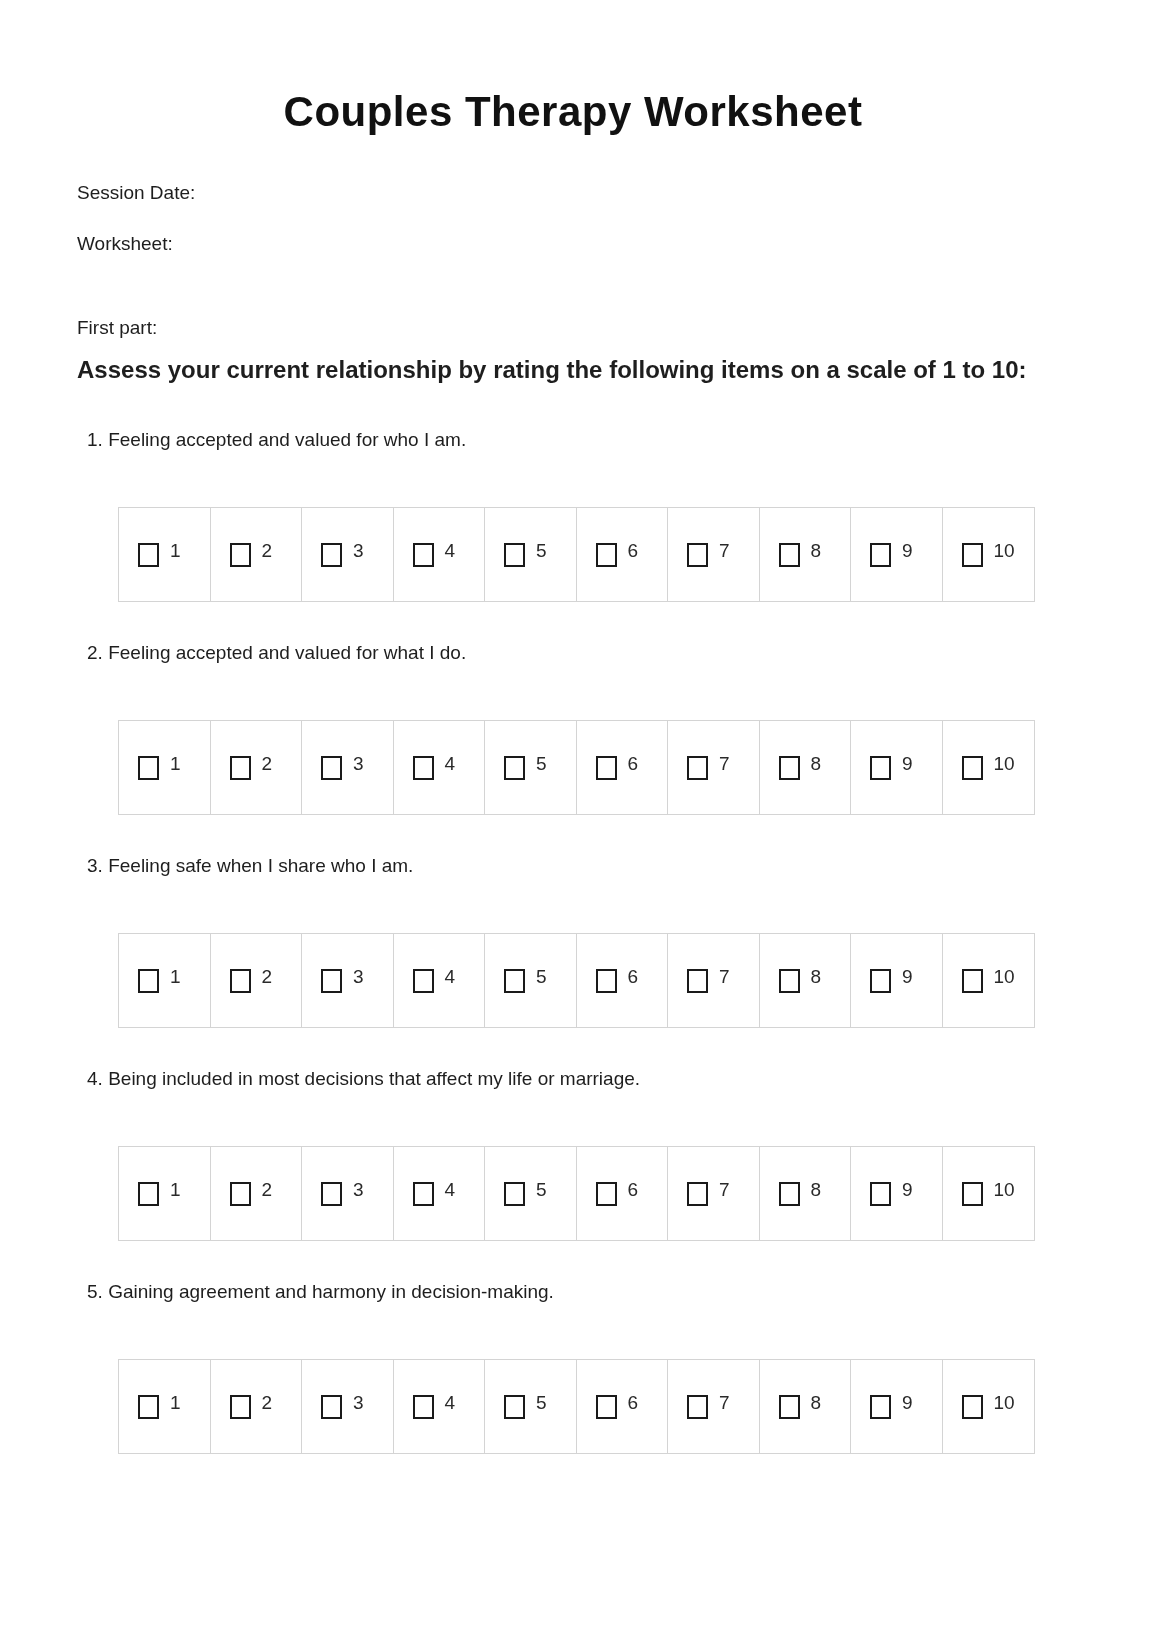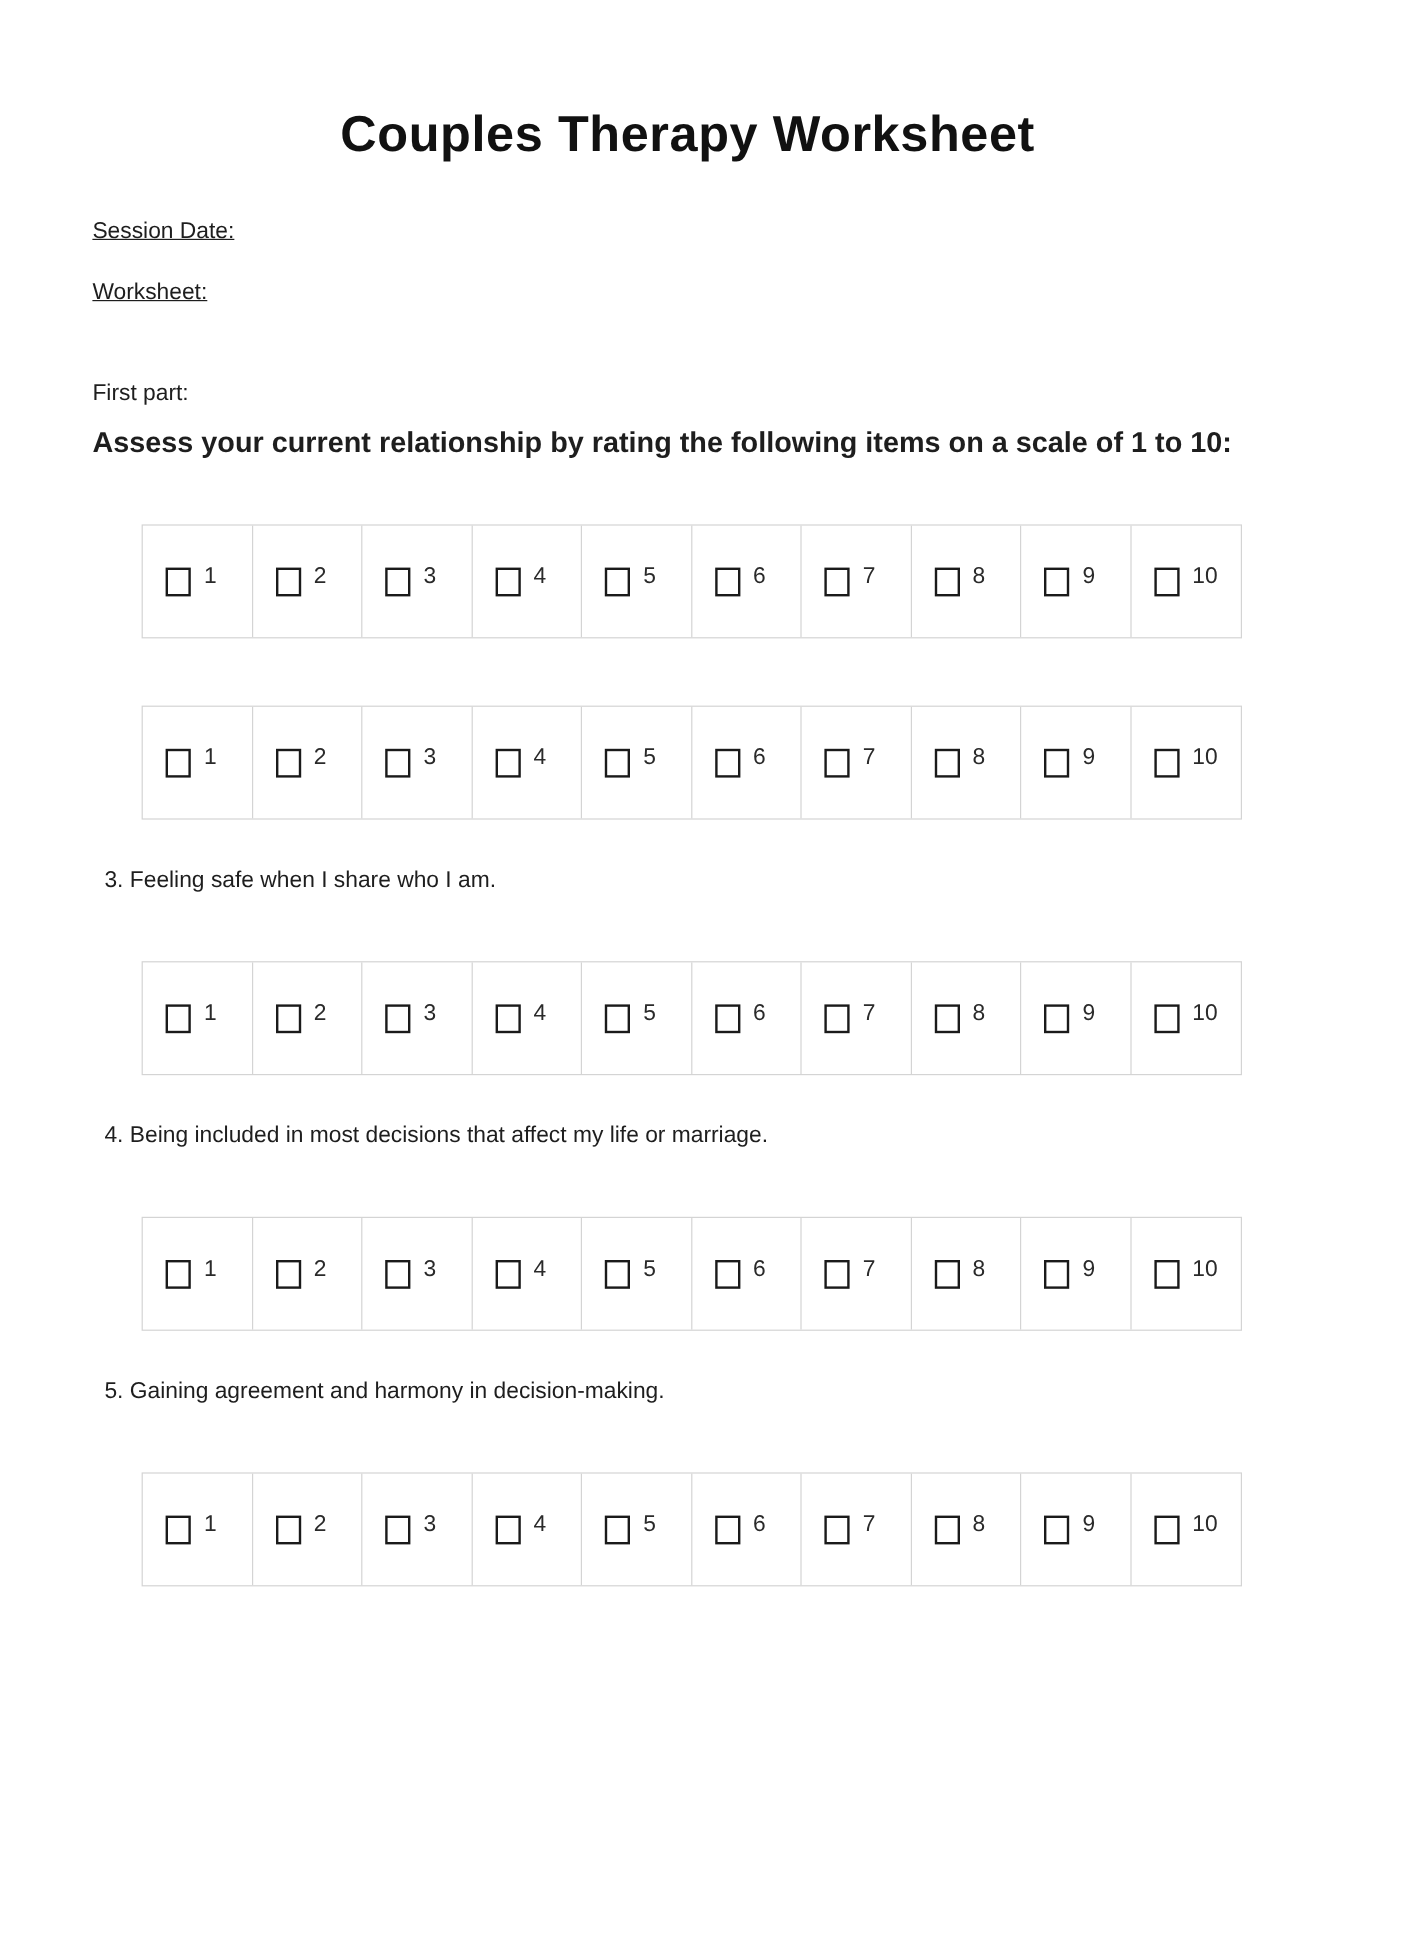--- a/index.html
+++ b/index.html
@@ -22,21 +22,20 @@
     font-weight: bold;
     text-align: center;
     color: #111111;
     letter-spacing: 0.5px;
   }
   .meta { margin-top: 46px; }
   .meta-row {
     font-size: 19px;
     line-height: 22px;
     margin-bottom: 29px;
-    text-decoration: underline;
   }
   .section-heading {
     margin-top: 62px;
     font-size: 19px;
     line-height: 22px;
     font-weight: normal;
   }
   .instruction {
     margin-top: 20px;
     font-size: 24px;
@@ -95,20 +94,24 @@
     </div>
     <div class="meta-row">
       <span>Worksheet:</span>
     </div>
   </div>
 
   <div class="section-heading">First part:</div>
   <div class="instruction">Assess your current relationship by rating the following items on a scale of 1 to 10:</div>
 
   <div class="item-block first">
+    <div class="item-label">
+      <span>1.</span>
+      <span>Feeling accepted and valued for who I am.</span>
+    </div>
     <div class="rating-grid">
         <div class="rating-cell">
           <span class="checkbox"></span>
           <span class="cell-num">1</span>
         </div>
         <div class="rating-cell">
           <span class="checkbox"></span>
           <span class="cell-num">2</span>
         </div>
         <div class="rating-cell">
@@ -140,20 +143,24 @@
           <span class="cell-num">9</span>
         </div>
         <div class="rating-cell">
           <span class="checkbox"></span>
           <span class="cell-num">10</span>
         </div>
       </div>
   </div>
 
   <div class="item-block">
+    <div class="item-label">
+      <span>2.</span>
+      <span>Feeling accepted and valued for what I do.</span>
+    </div>
     <div class="rating-grid">
         <div class="rating-cell">
           <span class="checkbox"></span>
           <span class="cell-num">1</span>
         </div>
         <div class="rating-cell">
           <span class="checkbox"></span>
           <span class="cell-num">2</span>
         </div>
         <div class="rating-cell">

